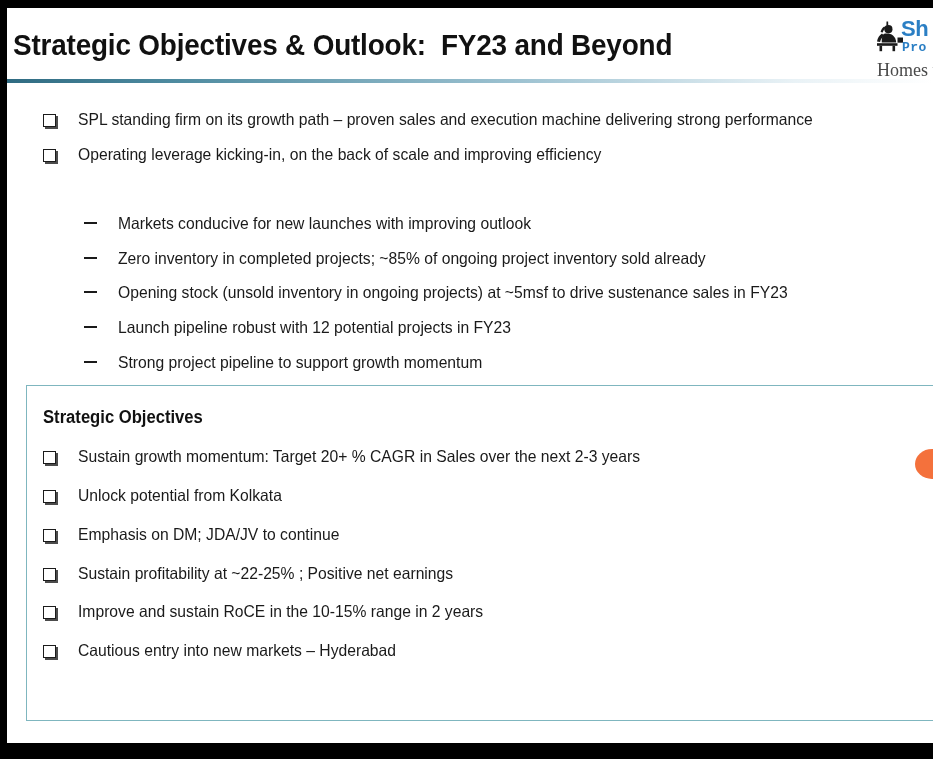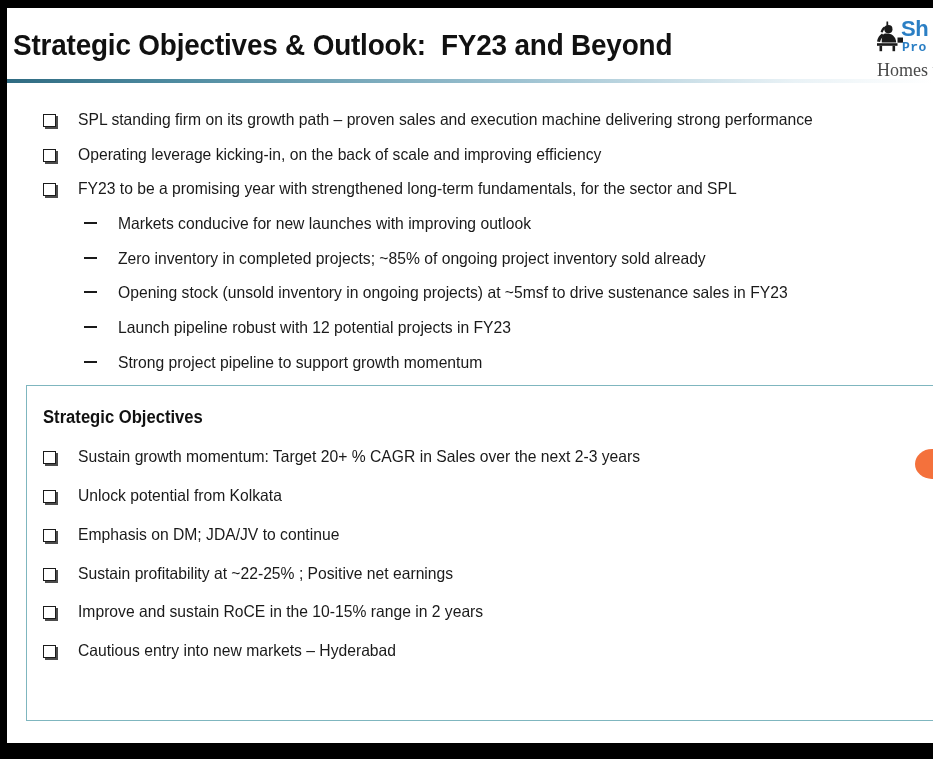--- a/index.html
+++ b/index.html
@@ -212,24 +212,20 @@
     </div>
 
     <div class="bullet-row" style="left:36px; top:136px;">
       <span class="chk"></span>
       <span class="bullet-text" style="margin-left:22px;">Operating leverage kicking-in, on the back of scale and improving efficiency</span>
     </div>
     <div class="bullet-row" style="left:36px; top:101px;">
       <span class="chk"></span>
       <span class="bullet-text" style="margin-left:22px;">SPL standing firm on its growth path – proven sales and execution machine delivering strong performance</span>
     </div>
-    <div class="bullet-row" style="left:36px; top:170px;">
-      <span class="chk"></span>
-      <span class="bullet-text" style="margin-left:22px;">FY23 to be a promising year with strengthened long-term fundamentals, for the sector and SPL</span>
-    </div>
 
     <div class="sub-row" style="left:77px; top:205px;">
       <span class="dash"></span>
       <span class="sub-text" style="margin-left:21px;">Markets conducive for new launches with improving outlook</span>
     </div>
     <div class="sub-row" style="left:77px; top:240px;">
       <span class="dash"></span>
       <span class="sub-text" style="margin-left:21px;">Zero inventory in completed projects; ~85% of ongoing project inventory sold already</span>
     </div>
     <div class="sub-row" style="left:77px; top:274px;">

